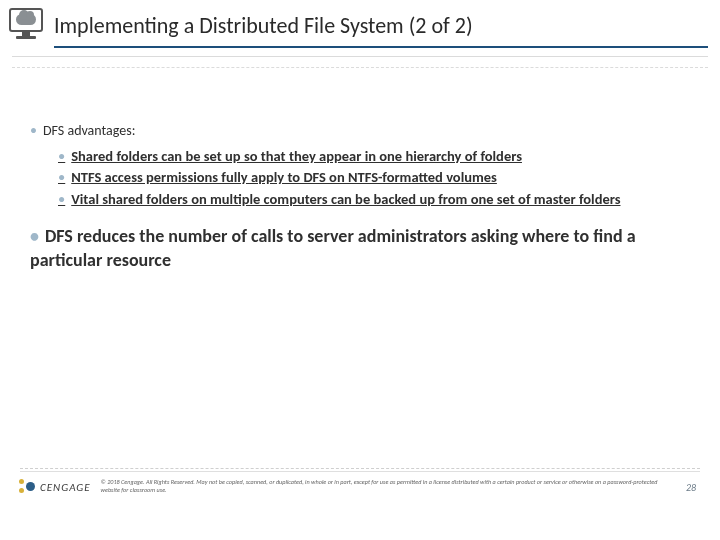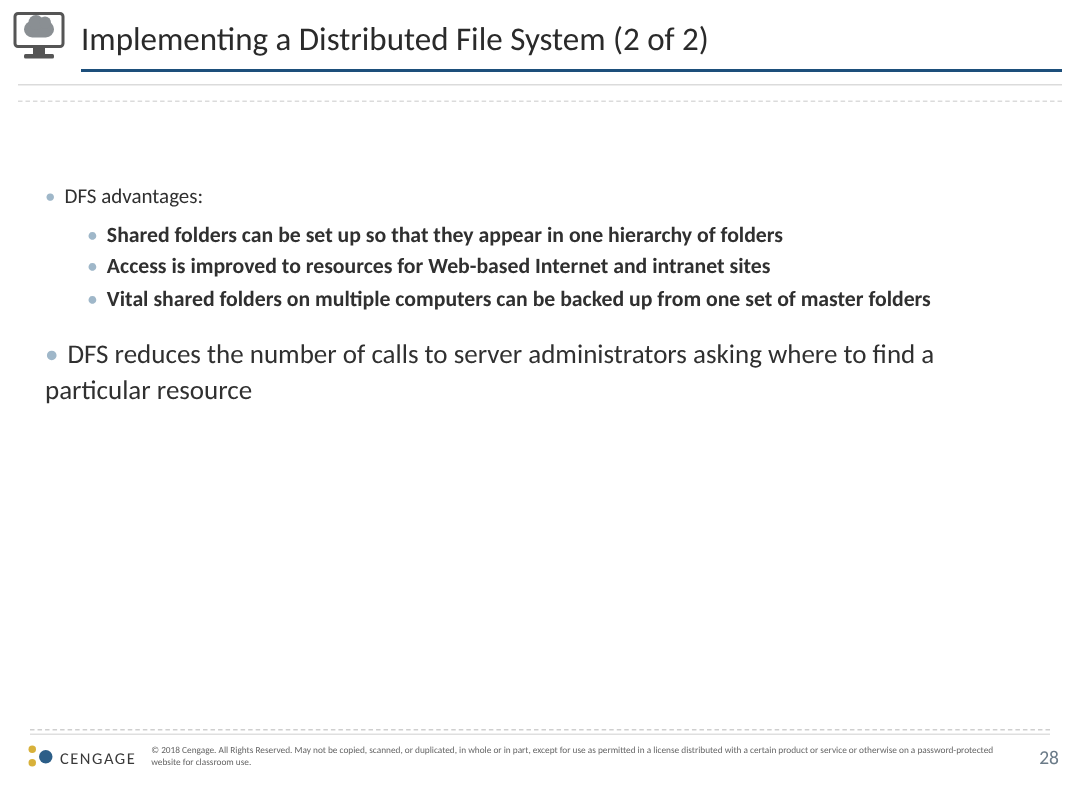--- a/index.html
+++ b/index.html
@@ -77,30 +77,31 @@
     margin: 10px 12px 0 12px;
     opacity: 0.5;
   }
   .content {
     padding: 54px 30px 0 30px;
     font-size: 15px;
     line-height: 1.35;
   }
   .lvl1 { margin: 0 0 6px 0; font-size: 14px; font-weight: 400; }
   .lvl1 .bullet { color: #9fb7c9; margin-right: 6px; }
-  .lvl2 { margin: 0 0 2px 28px; font-size: 14.5px; font-weight: 600; }
+  .lvl2 { margin: 0 0 2px 28px; font-size: 14.5px; font-weight: 600; text-decoration: underline; }
   .lvl2 .bullet { color: #9fb7c9; margin-right: 6px; font-weight: 400; }
   .lvl3 { margin: 2px 0 6px 48px; font-size: 13.5px; font-weight: 600; }
   .lvl3 .dash { margin-right: 6px; font-weight: 400; }
   .para-block { margin-top: 14px; }
   .footer {
     position: absolute;
-    bottom: 0; left: 0; right: 0;
+    bottom: 18px; left: 0; right: 0;
     height: 54px;
     padding: 0 14px;
+    font-style: italic;
   }
   .footer-rule1 {
     border-top: 1px dashed #b0b0b0;
     margin: 0 6px 2px 6px;
     opacity: 0.6;
   }
   .footer-rule2 {
     border-top: 1px solid #c0c0c0;
     margin: 0 6px 6px 6px;
     opacity: 0.5;
@@ -132,23 +133,23 @@
   }
   .copyright {
     font-size: 6.2px;
     color: #666;
     text-align: left;
     flex: 1;
     line-height: 1.25;
     padding: 0 10px;
   }
   .page-num {
-    font-size: 13px;
+    font-size: 10px;
     color: #6b7b88;
-    width: 20px; text-align: right;
+    width: 20px; 
   }
 </style>
 </head>
 <body>
 
 <div class="header">
   <div class="monitor-icon">
     <div class="monitor-frame">
         <div class="cloud"></div>
       </div>
@@ -165,28 +166,28 @@
 
   <div class="lvl1">
     <span class="bullet">•</span><span>DFS advantages:</span>
   </div>
 
   <div class="lvl2">
     <span class="bullet">•</span><span>Shared folders can be set up so that they appear in one hierarchy of folders</span>
   </div>
 
   <div class="lvl2">
-    <span class="bullet">•</span><span>Access is improved to resources for Web-based Internet and intranet sites</span>
+    <span class="bullet">•</span><span>NTFS access permissions fully apply to DFS on NTFS-formatted volumes</span>
   </div>
   <div class="lvl2">
     <span class="bullet">•</span><span>Vital shared folders on multiple computers can be backed up from one set of master folders</span>
   </div>
 
   <div class="para-block">
-    <div class="lvl1" style="font-size:18px;">
+    <div class="lvl1" style="font-size:18px;font-weight:bold;">
       <span class="bullet">•</span><span>DFS reduces the number of calls to server administrators asking where to find a particular resource</span>
     </div>
   </div>
 
 </div>
 
 <div class="footer">
   <div class="footer-rule1"></div>
   <div class="footer-rule2"></div>
   <div class="footer-row">

